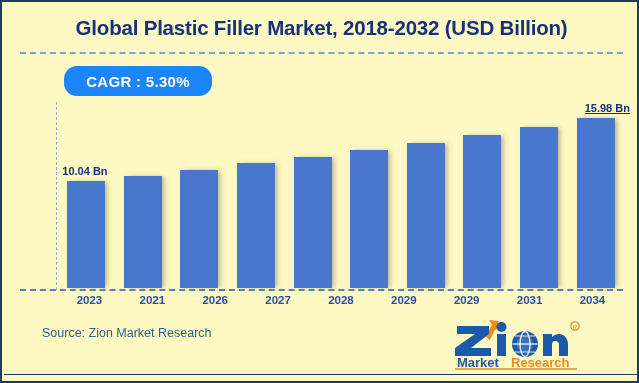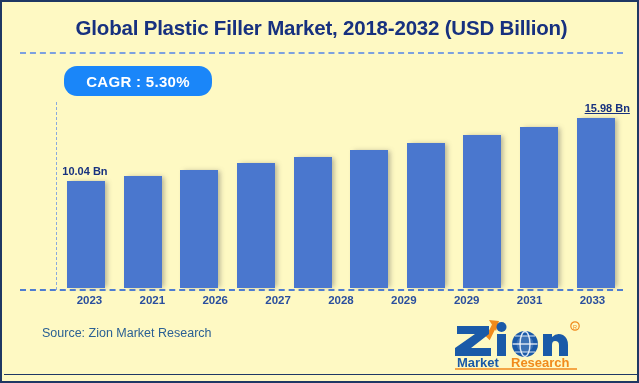--- a/index.html
+++ b/index.html
@@ -237,21 +237,21 @@
 
   <div id="x-axis">
     <div class="x-tick">2023</div>
     <div class="x-tick">2021</div>
     <div class="x-tick">2026</div>
     <div class="x-tick">2027</div>
     <div class="x-tick">2028</div>
     <div class="x-tick">2029</div>
     <div class="x-tick">2029</div>
     <div class="x-tick">2031</div>
-    <div class="x-tick">2033</div>
+    <div class="x-tick">2034</div>
   </div>
 
   <div id="source">Source: Zion Market Research</div>
 
   <div id="logo">
     <svg width="172" height="56" viewBox="0 0 172 56">
 
       <path d="M10 40 L34 16 L40 22 L46 10" stroke="#f08a1c" stroke-width="5" fill="none" stroke-linecap="butt"></path>
       <path d="M40 6 L50 7 L47 17 Z" fill="#f08a1c"></path>
 

